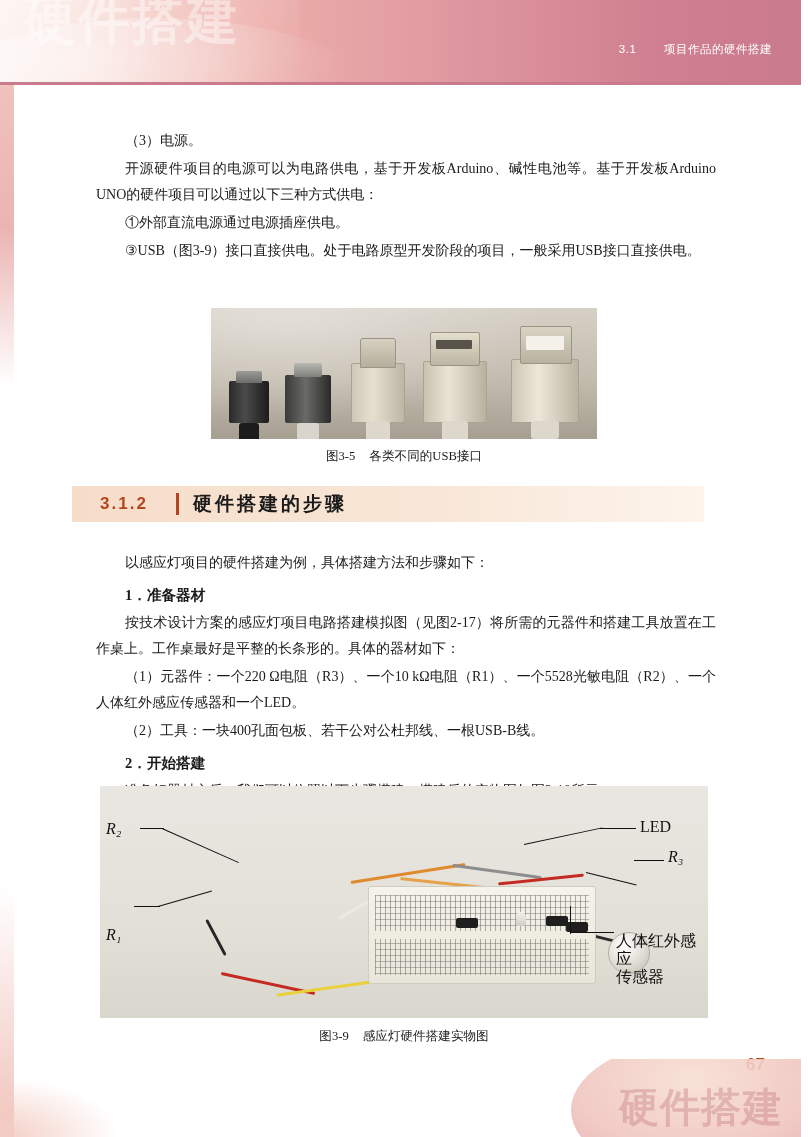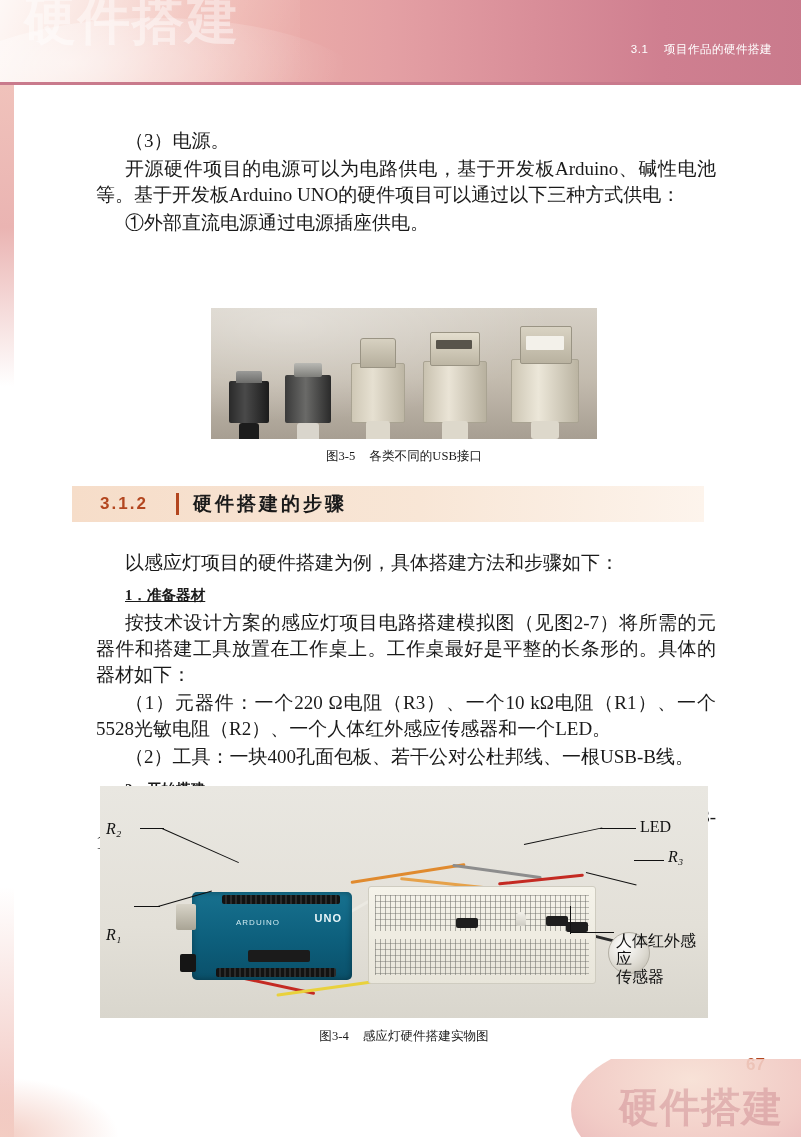--- a/index.html
+++ b/index.html
@@ -74,21 +74,21 @@
     position: absolute;
     right: 36px;
     top: 42px;
     font-family: "Liberation Sans", sans-serif;
     font-size: 11.5px;
     color: #ffffff;
     letter-spacing: .5px;
     white-space: nowrap;
   }
   .header-running .num {
-    margin-right: 12px;
+    margin-right: 24px;
   }
 
   
   .edge-strip {
     position: absolute;
     left: 0; top: 0;
     width: 14px;
     height: 1137px;
     background: linear-gradient(180deg,#f3c8bd 0%, #e9b0ae 20%, #ffffff 34%, #ffffff 78%, #f0bfb8 100%);
     opacity: .95;
@@ -96,21 +96,21 @@
 
   
   .content {
     position: absolute;
     left: 96px;
     top: 128px;
     width: 620px;
   }
   p.t {
     margin: 0 0 2px 0;
-    font-size: 19px;
+    font-size: 14px;
     line-height: 26px;
     text-align: justify;
     font-family: "Liberation Serif", serif;
   }
   p.ind { text-indent: 29px; }
 
   
   .fig39-wrap {
     position: absolute;
     left: 211px;
@@ -278,21 +278,20 @@
     top: 550px;
     width: 620px;
   }
   .sub-head {
     margin: 6px 0 2px 0;
     font-size: 14.6px;
     line-height: 26px;
     font-weight: bold;
     text-indent: 29px;
     font-family: "Liberation Serif", serif;
-    text-decoration: underline;
   }
 
   
   .fig310-wrap {
     position: absolute;
     left: 100px;
     top: 786px;
     width: 608px;
   }
   .fig310 {
@@ -477,20 +476,21 @@
       <span class="num">3.1</span>
       <span>项目作品的硬件搭建</span>
     </div>
   </div>
   <div class="header-rule"></div>
 
   <div class="content">
     <p class="t ind">（3）电源。</p>
     <p class="t ind">开源硬件项目的电源可以为电路供电，基于开发板Arduino、碱性电池等。基于开发板Arduino UNO的硬件项目可以通过以下三种方式供电：</p>
     <p class="t ind">①外部直流电源通过电源插座供电。</p>
+    <p class="t ind">③USB（图3-9）接口直接供电。处于电路原型开发阶段的项目，一般采用USB接口直接供电。</p>
   </div>
 
   <div class="fig39-wrap">
     <div class="fig39">
       <div class="tabletop"></div>
 
       <div class="plug p1">
         <div class="body">
             <div class="tip"></div>
           </div>
@@ -530,49 +530,40 @@
 
   <div class="sec-head">
     <div class="sec-num">3.1.2</div>
     <div class="sec-bar"></div>
     <div class="sec-title">硬件搭建的步骤</div>
   </div>
 
   <div class="content2">
     <p class="t ind">以感应灯项目的硬件搭建为例，具体搭建方法和步骤如下：</p>
     <p class="sub-head">1．准备器材</p>
-    <p class="t ind">按技术设计方案的感应灯项目电路搭建模拟图（见图2-7）将所需的元器件和搭建工具放置在工作桌上。工作桌最好是平整的长条形的。具体的器材如下：</p>
+    <p class="t ind">按技术设计方案的感应灯项目电路搭建模拟图（见图2-17）将所需的元器件和搭建工具放置在工作桌上。工作桌最好是平整的长条形的。具体的器材如下：</p>
     <p class="t ind">（1）元器件：一个220 Ω电阻（R3）、一个10 kΩ电阻（R1）、一个5528光敏电阻（R2）、一个人体红外感应传感器和一个LED。</p>
     <p class="t ind">（2）工具：一块400孔面包板、若干公对公杜邦线、一根USB-B线。</p>
     <p class="sub-head">2．开始搭建</p>
     <p class="t ind">准备好器材之后，我们可以依照以下步骤搭建，搭建后的实物图如图3-10所示。</p>
   </div>
 
   <div class="fig310-wrap">
     <div class="fig310">
 
       <div class="wire w-or1"></div>
       <div class="wire w-or2"></div>
       <div class="wire w-gy1"></div>
       <div class="wire w-rd1"></div>
       <div class="wire w-rd2"></div>
       <div class="wire w-yl1"></div>
       <div class="wire w-bk1"></div>
       <div class="wire w-bk2"></div>
       <div class="wire w-wh1"></div>
 
-      <div class="arduino">
-        <div class="usbport"></div>
-        <div class="jack"></div>
-        <div class="hdr-top"></div>
-        <div class="hdr-bot"></div>
-        <div class="chip"></div>
-        <div class="logo">ARDUINO</div>
-        <div class="uno">UNO</div>
-      </div>
 
       <div class="breadboard">
         <div class="holes"></div>
         <div class="gutter"></div>
       </div>
 
       <div class="comp-black cb1"></div>
       <div class="comp-black cb2"></div>
       <div class="comp-black cb3"></div>
       <div class="led"></div>
@@ -595,21 +586,21 @@
       <div class="lead" style="left:486px; top:86px; width:52px; transform:rotate(14deg); transform-origin:left center;"></div>
 
       <div class="callout" style="left:516px; top:146px; line-height:18px; white-space:normal; width:80px;">
         <div>人体红外感应</div>
         <div>传感器</div>
       </div>
       <div class="lead" style="left:470px; top:146px; width:44px;"></div>
       <div class="lead-v" style="left:470px; top:120px; height:28px;"></div>
     </div>
     <div class="fig-cap2">
-      <span>图3-4</span><span class="gap" style="display:inline-block;width:14px;"></span><span>感应灯硬件搭建实物图</span>
+      <span>图3-9</span><span class="gap" style="display:inline-block;width:14px;"></span><span>感应灯硬件搭建实物图</span>
     </div>
   </div>
 
   <div class="page-num">67</div>
   <div class="bottom-left-deco"></div>
   <div class="bottom-deco">
     <div class="blob"></div>
     <div class="ghost">硬件搭建</div>
   </div>
 

